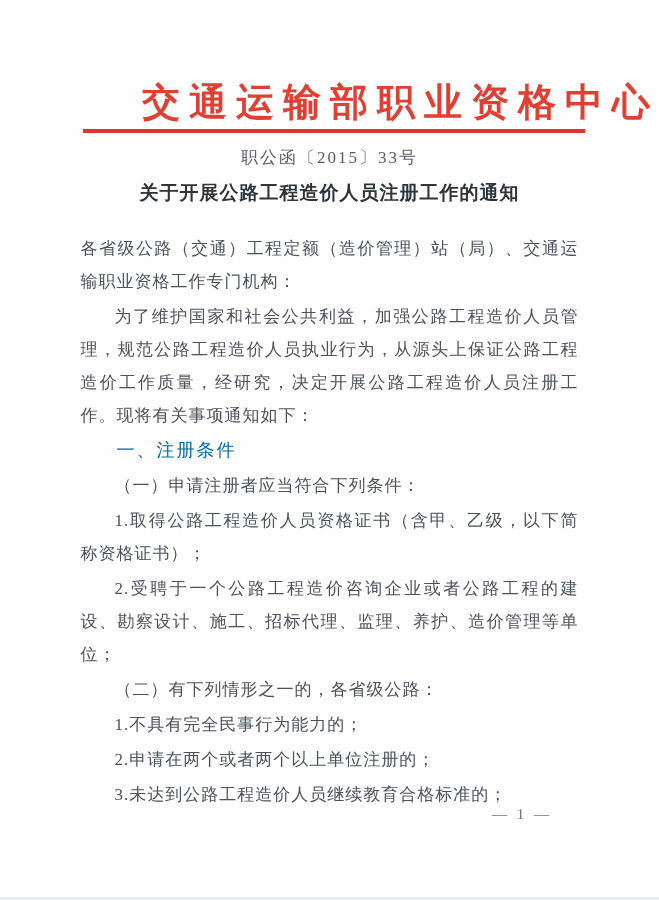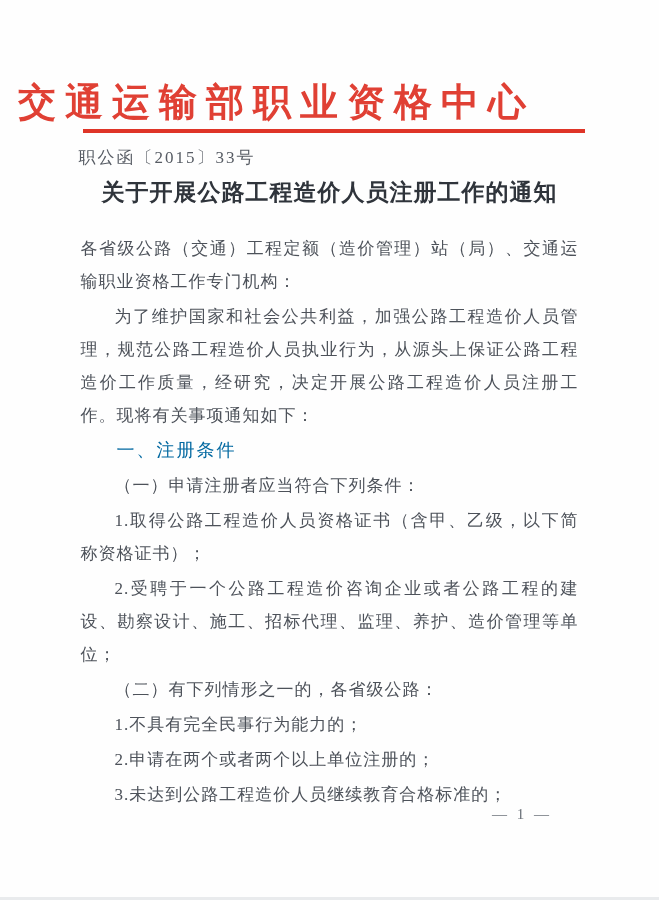--- a/index.html
+++ b/index.html
@@ -11,51 +11,51 @@
     position: relative;
     width: 659px;
     height: 900px;
     background: #fefefe;
     font-family: "Liberation Serif", serif;
     overflow: hidden;
     box-sizing: border-box;
   }
   .letterhead {
     padding-top: 80px;
-    text-align: left;
+    text-align: right;
     padding-left: 9px;
   }
   .org-name {
     font-size: 38px;
     line-height: 44px;
     font-weight: bold;
     color: #e04034;
     letter-spacing: 9px;
     text-indent: 9px;
     white-space: nowrap;
   }
   .red-rule {
     width: 502px;
     height: 4px;
     margin: 5px auto 0 auto;
     background: #df3528;
   }
   .doc-number {
     width: 502px;
     margin: 13px auto 0 auto;
-    text-align: left;
+    text-align: center;
     font-size: 17px;
     line-height: 24px;
     color: #575c64;
     letter-spacing: 2px;
   }
   .doc-title {
     margin: 8px 0 0 0;
     text-align: center;
-    font-size: 23px;
+    font-size: 19px;
     line-height: 30px;
     font-weight: bold;
     color: #2f343b;
     letter-spacing: 1px;
   }
   .doc-body {
     width: 502px;
     margin: 24px auto 0 auto;
     font-size: 17px;
     line-height: 33px;

